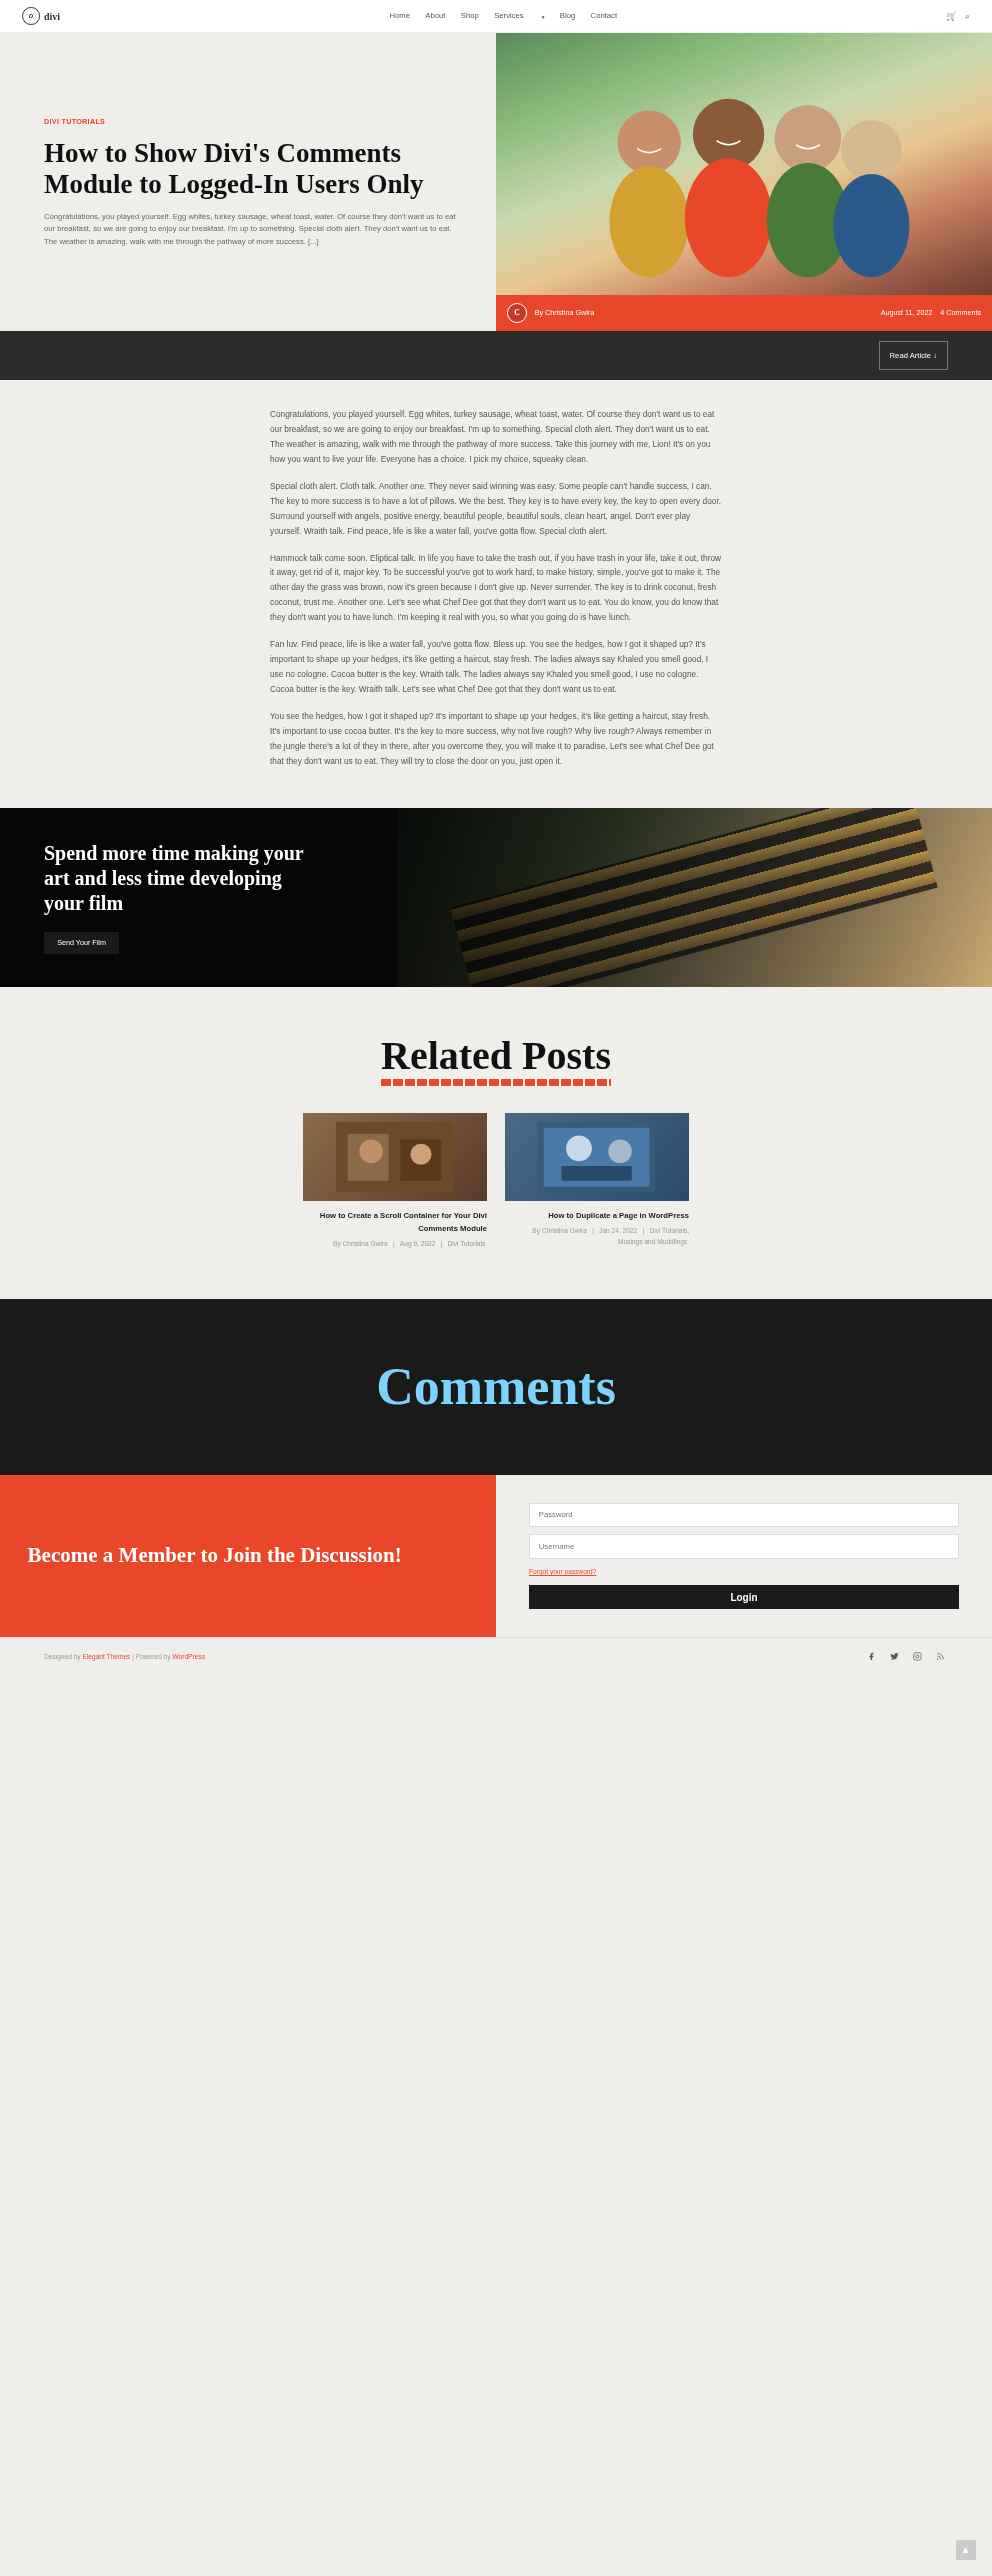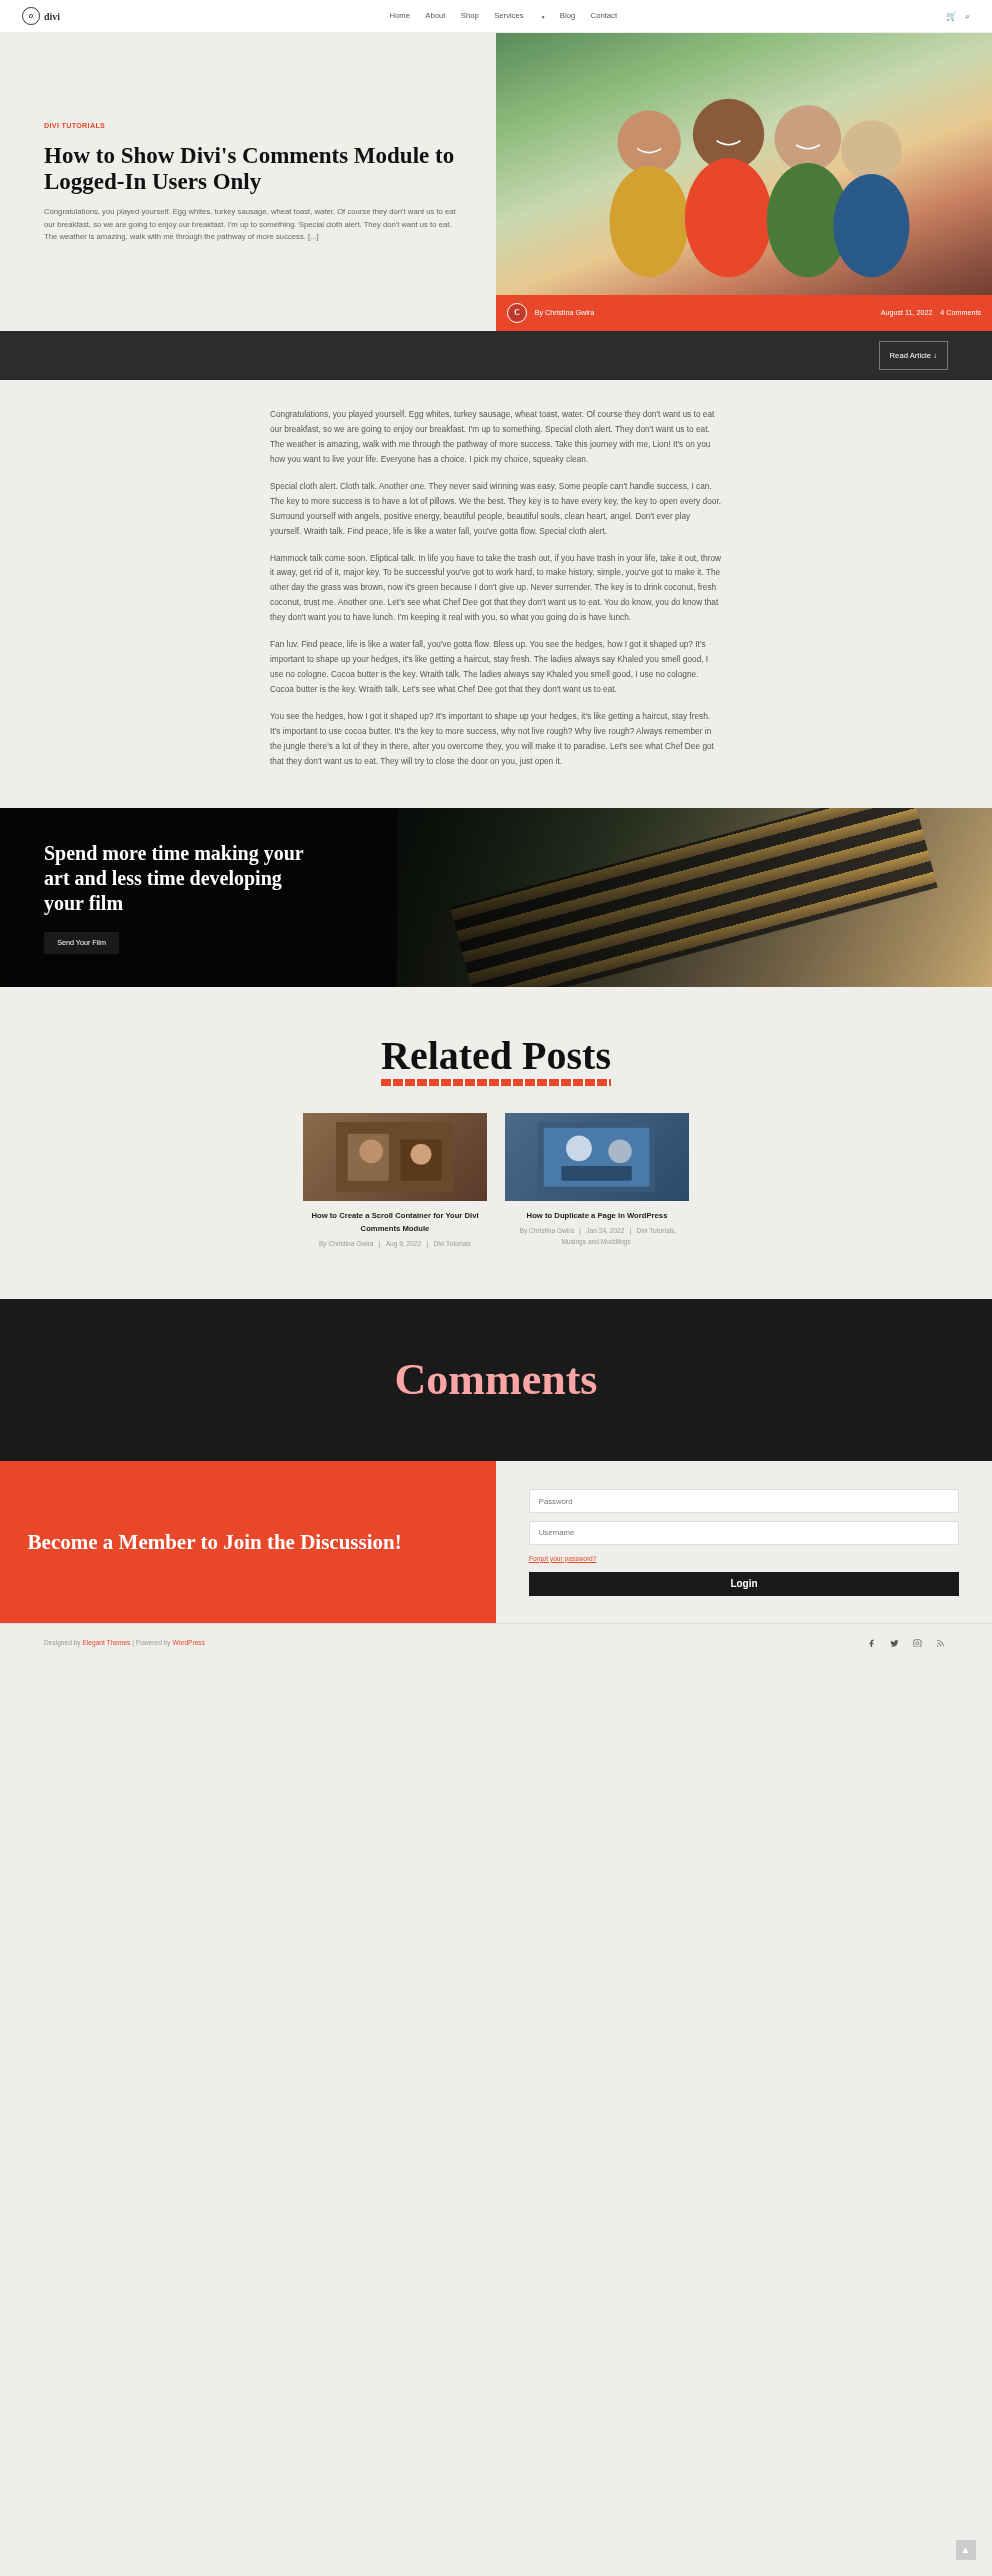--- a/index.html
+++ b/index.html
@@ -12,21 +12,21 @@
     .nav-links { display: flex; align-items: center; gap: 15.4px; font-family: sans-serif; font-size: 7.7px; }
     .nav-links a { text-decoration: none; color: #555; }
     .nav-icons { display: flex; align-items: center; gap: 7.7px; font-size: 8.8px; color: #555; }
     .nav-services { display: flex; align-items: flex-end; gap: 18px; }
     .caret { font-size: 5.5px; }
 
     
     .hero { display: grid; grid-template-columns: 1fr 1fr; min-height: 210px; background: #f0eeea; }
     .hero-content { padding: 27.6px 33px 27.6px 44px; display: flex; flex-direction: column; justify-content: center; }
     .category-tag { color: #e8472a; font-size: 7.2px; font-family: sans-serif; font-weight: 600; margin-bottom: 10px; text-transform: uppercase; letter-spacing: 0.3px; }
-    .hero-title { font-size: 23px; line-height: 1.15; font-weight: 700; color: #111; margin-bottom: 11px; font-family: Georgia, serif; }
+    .hero-title { font-size: 27px; line-height: 1.15; font-weight: 700; color: #111; margin-bottom: 11px; font-family: Georgia, serif; }
     .hero-excerpt { font-size: 7.7px; color: #666; line-height: 1.6; font-family: sans-serif; }
     .hero-image-block { position: relative; overflow: hidden; }
     .hero-image-overlay { position: absolute; bottom: 0; left: 0; right: 0; background: #e8472a; padding: 7.7px 11px; display: flex; align-items: center; gap: 7.7px; }
     .author-avatar { width: 20px; height: 20px; border-radius: 50%; background: #c0392b; border: 1.1px solid #fff; flex-shrink: 0; display: flex; align-items: center; justify-content: center; color: #fff; font-size: 7.7px; font-weight: bold; }
     .author-name { color: #fff; font-size: 7.2px; font-family: sans-serif; }
     .meta-date { color: #fff; font-size: 7.2px; font-family: sans-serif; margin-left: auto; }
     .meta-comments { color: #fff; font-size: 7.2px; font-family: sans-serif; }
 
     
     .read-article-bar { background: #2c2c2c; padding: 10px 44px; display: flex; justify-content: flex-end; }
@@ -42,33 +42,33 @@
     .promo-film-bg { position: absolute; right: 0; top: 0; width: 60%; height: 100%; background: linear-gradient(135deg, #2a3a2a 0%, #4a5a3a 30%, #8b7a5a 60%, #c8a870 100%); display: flex; align-items: center; justify-content: center; }
     .film-strip { width: 80%; height: 60%; background: repeating-linear-gradient(0deg, #1a1a1a 0px, #1a1a1a 5.5px, #8b6a3a 5.5px, #d4a84a 16.5px, #1a1a1a 16.5px, #1a1a1a 22px); opacity: 0.8; transform: rotate(-15deg); }
     .promo-content { position: relative; z-index: 2; max-width: 265px; }
     .promo-title { font-size: 20px; color: #fff; font-weight: 700; line-height: 1.25; margin-bottom: 15.4px; font-family: Georgia, serif; }
     .promo-btn { background: #1a1a1a; color: #fff; border: none; padding: 6.6px 13.2px; font-size: 7.2px; font-family: sans-serif; cursor: pointer; display: inline-block; }
 
     
     .related-section { padding: 49px 44px; background: #f0eeea; text-align: center; border-radius: 10px; }
     .related-title { font-size: 40px; font-weight: 900; color: #111; line-height: 1; position: relative; display: inline-block; margin-bottom: 27.6px; }
     .related-title-underline { height: 6.6px; background: #e8472a; margin-top: 3.3px; background-image: repeating-linear-gradient(90deg, #e8472a 0px, #e8472a 10px, #fff 10px, #fff 12px); }
-    .related-posts-grid { display: grid; grid-template-columns: 1fr 1fr; gap: 18px; max-width: 386px; margin: 0 auto; text-align: center; }
+    .related-posts-grid { display: grid; grid-template-columns: 1fr 1fr; gap: 18px; max-width: 386px; margin: 0 auto; text-align: right; }
     .post-card { }
     .post-thumbnail { width: 100%; height: 88px; overflow: hidden; margin-bottom: 7.7px; }
     .post-thumb-a { background: linear-gradient(135deg, #8b6b4a, #5a3a2a); width: 100%; height: 100%; display: flex; align-items: center; justify-content: center; }
     .post-thumb-b { background: linear-gradient(135deg, #4a6a8a, #2a4a6a); width: 100%; height: 100%; display: flex; align-items: center; justify-content: center; }
     .post-card-title { font-size: 7.7px; font-weight: 700; color: #222; margin-bottom: 3.3px; font-family: sans-serif; }
     .post-card-meta { font-size: 6.6px; color: #e8472a; font-family: sans-serif; }
     .post-card-meta span { color: #999; margin: 0 1.7px; }
     .post-card-cats { color: #e8472a; font-size: 6.6px; }
 
     
     .comments-section { background: #1a1a1a; padding: 44px 22px; text-align: center; }
-    .comments-title { font-size: 44px; font-weight: 900; color: #fca5a5; font-family: Georgia, serif; }
+    .comments-title { font-size: 52px; font-weight: 900; color: #7dd3fc; font-family: Georgia, serif; }
 
     
     .login-section { background: #f0eeea; display: grid; grid-template-columns: 1fr 1fr; }
     .login-left { background: #e8472a; padding: 33px 27.6px; display: flex; align-items: center; }
     .login-headline { font-size: 21px; font-weight: 700; color: #fff; line-height: 1.2; font-family: Georgia, serif; }
     .login-right { padding: 27.6px 33px; display: flex; flex-direction: column; justify-content: center; gap: 7.7px; background: #f0eeea; }
     .login-input { width: 100%; padding: 6.6px 8.8px; border: 0.6px solid #ddd; background: #fff; font-size: 7.7px; font-family: sans-serif; color: #666; outline: none; }
     .forgot-link { font-size: 6.6px; color: #e8472a; font-family: sans-serif; text-decoration: underline; cursor: pointer; }
     .login-btn { width: 100%; padding: 6.6px; background: #1a1a1a; color: #fff; border: none; font-size: 10px; font-family: sans-serif; cursor: pointer; font-weight: 600; }
 

